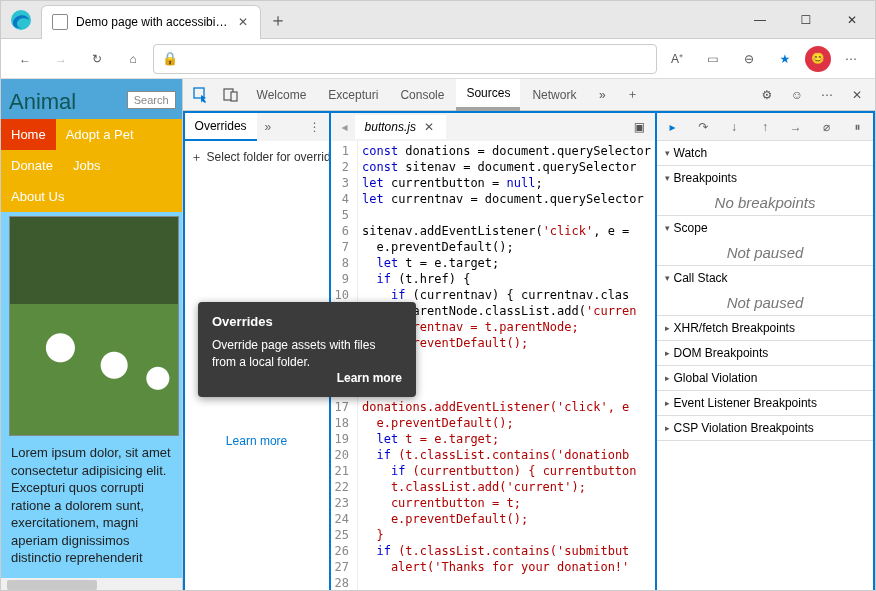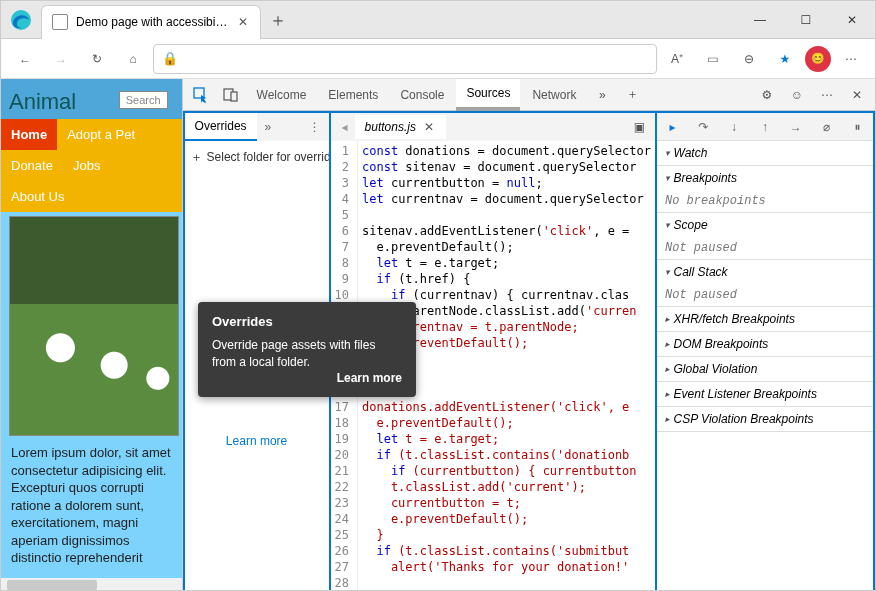--- a/index.html
+++ b/index.html
@@ -24,25 +24,25 @@
   .url-box .domain { color: #111; }
   .avatar { width: 26px; height: 26px; border-radius: 50%; background: #d34; display: flex; align-items: center; justify-content: center; color: #fff; font-size: 11px; }
   .star-fill { color: #0078d4; }
   
   
   .body-split { display: flex; height: 513px; }
   
   
   .page-preview { width: 185px; background: #7dd3fc; border-right: 1px solid #ccc; overflow: hidden; position: relative; }
   .page-header { background: #4ea6d9; padding: 10px 8px 0 8px; height: 40px; color: #155; font-size: 22px; position: relative; }
-  .search-plc { position: absolute; right: 14px; top: 12px; background: #fff; padding: 2px 6px; font-size: 11px; color: #888; border: 1px solid #888; }
+  .search-plc { position: absolute; right: 6px; top: 12px; background: #fff; padding: 2px 6px; font-size: 11px; color: #888; border: 1px solid #888; }
   .nav-menu { background: #f3b400; font-size: 13px; }
   .nav-row { display: flex; }
   .nav-item { padding: 8px 10px; color: #fff; }
-  .nav-item.home { background: #e63a00; font-weight: 700; }
+  .nav-item.home { background: #e63a00; font-weight: 400; }
   .sheep-img { width: 170px; height: 220px; margin: 4px 8px; background:
     radial-gradient(circle at 30% 60%, #fff 14px, transparent 15px),
     radial-gradient(circle at 30% 60%, #111 9px, transparent 10px),
     radial-gradient(circle at 62% 68%, #fff 13px, transparent 14px),
     radial-gradient(circle at 62% 68%, #111 8px, transparent 9px),
     radial-gradient(circle at 88% 74%, #fff 11px, transparent 12px),
     linear-gradient(#3d5a2f 0 40%, #5b8b3f 40% 100%);
     border: 1px solid #888;
   }
   .lorem { padding: 4px 10px; font-size: 13px; line-height: 1.35; color: #222; }
@@ -80,24 +80,24 @@
   .gutter { background: #fff; color: #888; text-align: right; padding: 2px 8px 2px 4px; line-height: 16px; white-space: pre; border-right: 1px solid #eee; }
   .code { flex: 1; padding: 2px 4px; line-height: 16px; white-space: pre; overflow: hidden; }
   .kw { color: #0000cc; }
   .str { color: #b00000; }
   
   
   .debug-panel { width: 218px; border: 2px solid #0078d4; border-top:none; border-left:none; background: #fff; display: flex; flex-direction: column; }
   .dbg-toolbar { height: 28px; display: flex; align-items: center; justify-content: space-around; border-bottom: 1px solid #ddd; background: #f3f3f3; color: #666; }
   .dbg-toolbar span { width: 20px; text-align: center; }
   .dbg-section { border-bottom: 1px solid #ddd; }
-  .dbg-head { padding: 5px 8px; display: flex; align-items: center; gap: 4px; font-size: 12px; cursor: pointer; font-style: italic; }
+  .dbg-head { padding: 5px 8px; display: flex; align-items: center; gap: 4px; font-size: 12px; cursor: pointer; }
   .dbg-head::before { content: "▸"; font-size: 9px; color: #555; }
   .dbg-head.open::before { content: "▾"; }
-  .dbg-body { padding: 4px 8px; font-style: italic; color: #777; font-size: 12px; font-family: Liberation Mono, monospace; }
+  .dbg-body { padding: 4px 8px; font-style: italic; color: #777; text-align: center; font-size: 15px; }
   
   
   .tooltip { position: absolute; left: 198px; top: 302px; width: 218px; background: #3b3b3b; color: #fff; border-radius: 4px; padding: 12px 14px; font-size: 12px; box-shadow: 0 2px 8px rgba(0,0,0,0.4); z-index: 50; }
   .tooltip-title { font-weight: 600; margin-bottom: 8px; font-size: 13px; }
   .tooltip-body { line-height: 1.4; margin-bottom: 0; }
   .tooltip-learn { text-align: right; font-weight: 600; cursor: pointer; }
   
   svg { display: block; }
 </style>
 </head>
@@ -172,21 +172,21 @@
             <path d="M8 8 l5 3 -2 1 2 3 -1 1 -3-2 -1 2z" fill="#0078d4"></path>
           </svg>
         </div>
       <div class="dt-tbtn">
           <svg width="16" height="16" viewBox="0 0 16 16">
             <rect x="1" y="2" width="9" height="11" fill="none" stroke="#555" stroke-width="1.2"></rect>
             <rect x="8" y="5" width="6" height="9" fill="#f3f3f3" stroke="#555" stroke-width="1.2"></rect>
           </svg>
         </div>
       <div class="dt-tab">Welcome</div>
-      <div class="dt-tab">Elements</div>
+      <div class="dt-tab">Excepturi</div>
       <div class="dt-tab">Console</div>
       <div class="dt-tab active">Sources</div>
       <div class="dt-tab">Network</div>
       <div class="dt-tbtn">»</div>
       <div class="dt-tbtn">＋</div>
       <div class="dt-spacer"></div>
       <div class="dt-tbtn">⚙</div>
       <div class="dt-tbtn">☺</div>
       <div class="dt-tbtn">⋯</div>
       <div class="dt-tbtn">✕</div>

